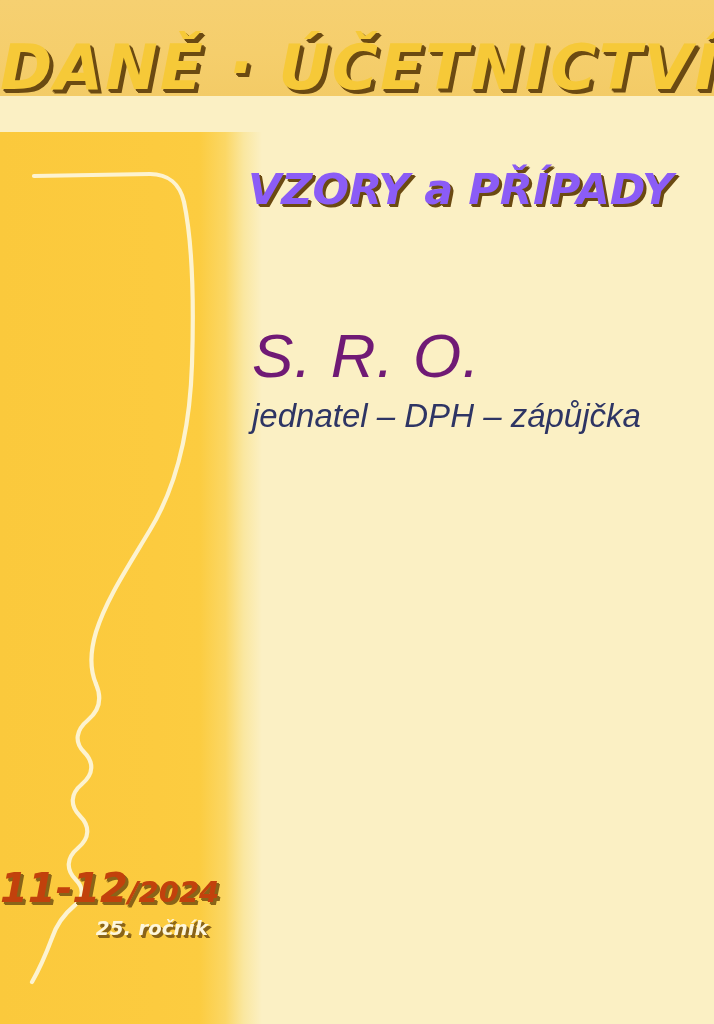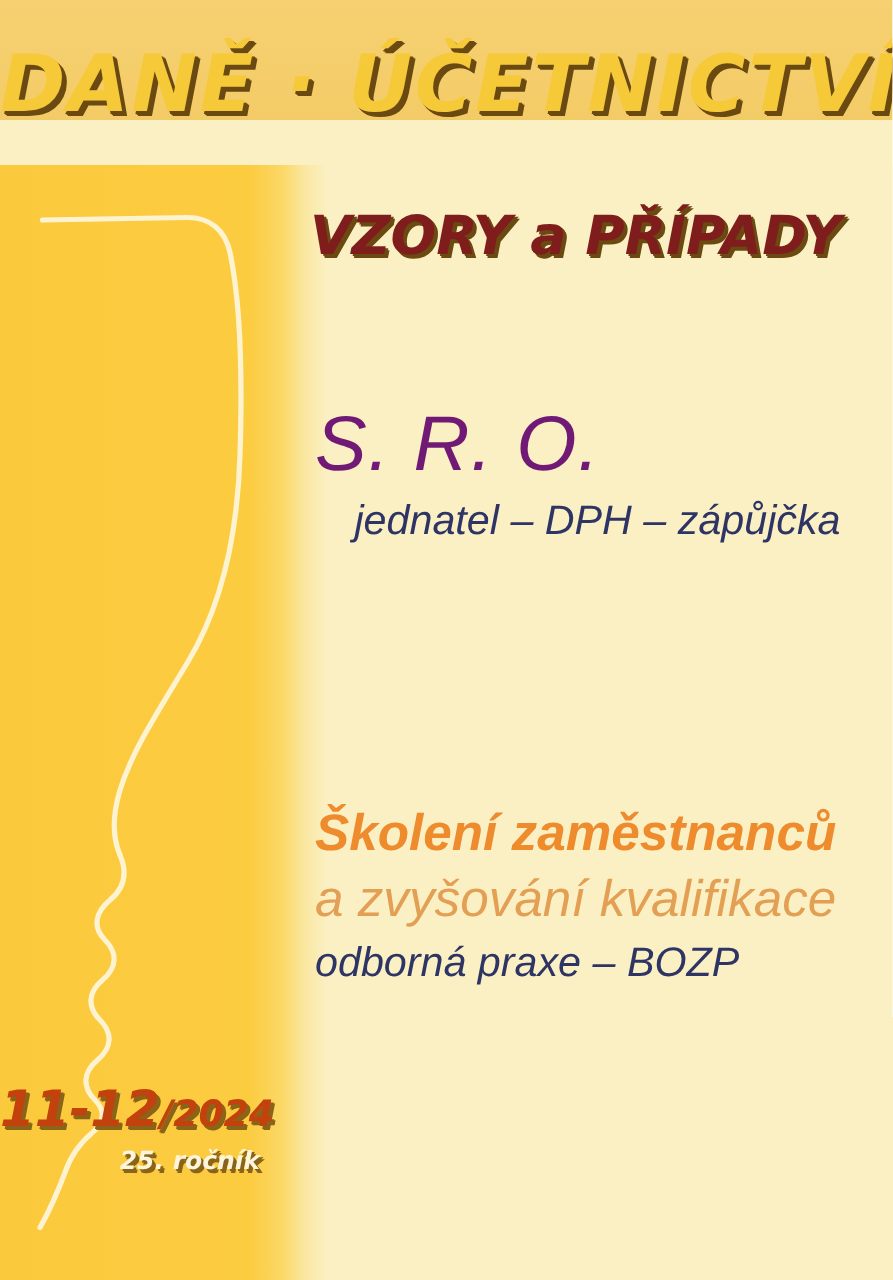--- a/index.html
+++ b/index.html
@@ -90,21 +90,21 @@
   .rubric {
     position: absolute;
     left: 248px;
     top: 168px;
     width: 450px;
     font-family: "DejaVu Sans", sans-serif;
     font-style: italic;
     font-weight: bold;
     font-size: 43px;
     letter-spacing: 0px;
-    color: #7f1d1d;
+    color: #8b5cf6;
     text-shadow:
        2px 2px 0 #6B4A12,
        3px 3px 0 #6B4A12;
     white-space: nowrap;
     line-height: 1;
   }
 
   
   .block1 {
     position: absolute;
@@ -135,21 +135,20 @@
   }
   .kicker-sro {
     font-family: "Liberation Sans", sans-serif;
     font-style: italic;
     font-weight: normal;
     font-size: 33px;
     color: #2E3564;
     line-height: 1.05;
     white-space: nowrap;
     margin: 12px 0 0 0;
-    text-align: center;
   }
 
   
   .block2 {
     position: absolute;
     left: 252px;
     top: 645px;
     width: 452px;
   }
   .headline-skoleni {
@@ -256,25 +255,20 @@
 
   <div class="main"></div>
 
   <div class="rubric">VZORY a PŘÍPADY</div>
 
   <div class="block1">
     <div class="headline-sro">S. R. O.</div>
     <div class="kicker-sro">jednatel – DPH – zápůjčka</div>
   </div>
 
-  <div class="block2">
-    <div class="headline-skoleni">Školení zaměstnanců</div>
-    <div class="sub-skoleni">a zvyšování kvalifikace</div>
-    <div class="kicker-skoleni">odborná praxe – BOZP</div>
-  </div>
 
   <div class="issue">
     <span class="issue-number">11-12</span><span class="issue-year">/2024</span>
   </div>
 
   <div class="volume">25. ročník</div>
 
 </div>
 
 </body></html>

